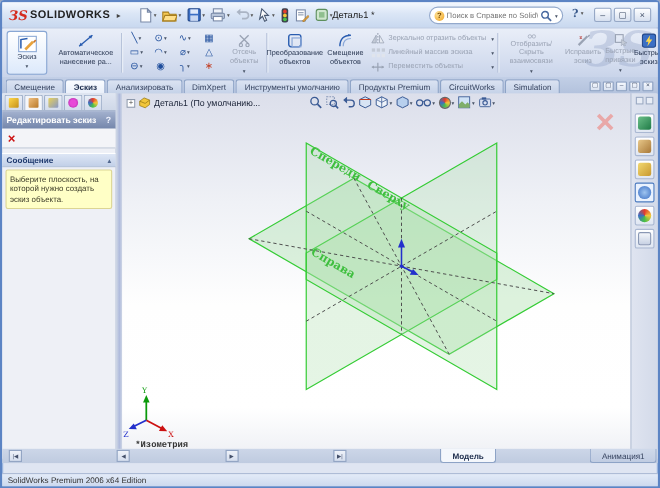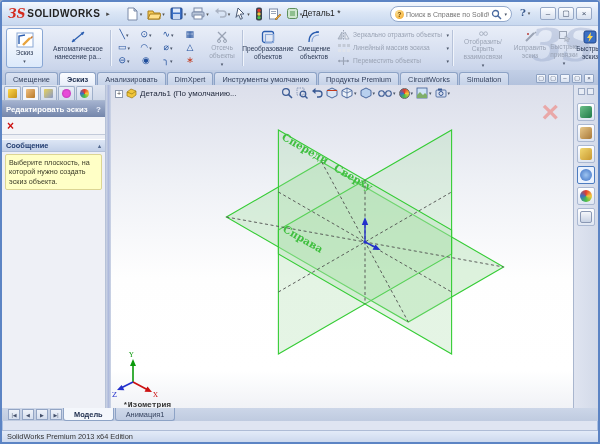--- a/index.html
+++ b/index.html
@@ -93,21 +93,21 @@
   .taskpane{ width:25px; background:linear-gradient(90deg,#dfe4f0,#d3dae9); border-left:1px solid #a9b6ce; display:flex; flex-direction:column; align-items:center;}
   .tptop{ display:flex; gap:2px; margin:3px 0 8px;}
   .tpmini{ width:7px; height:7px; border:1px solid #9aa8c2; background:#e8edf6;}
   .tpbtn{ width:18px; height:18px; border:1px solid #aab8d2; border-radius:2px; background:linear-gradient(#ffffff,#dfe6f2);
      margin-bottom:3px; display:flex; align-items:center; justify-content:center;}
   .tpbtn.sel{ border:1px solid #4d7cc0; background:#eaf2fe;}
   .tpi{ width:12px; height:12px; border-radius:2px;}
 
   
   .sheettabs{ position:absolute; left:2px; top:408px; right:2px; height:13px; background:linear-gradient(#ccd6e8,#bfcbe0);
-     display:flex; align-items:stretch; padding-left:5px;}
+     display:flex; align-items:stretch; padding-left:5px;justify-content:space-between;}
   .nav{ width:12px; margin:1px 1px; border:1px solid #93a5c4; background:linear-gradient(#eef2f9,#d5deee); font-size:5px;
      color:#44506a; display:flex; align-items:center; justify-content:center;}
   .stab{ font-size:7.4px; padding:1px 10px 0; border:1px solid #8da3c6; border-top:none; margin-right:1px; color:#35425e;
      background:linear-gradient(#cfd9ea,#c0cce2); border-radius:0 0 3px 3px; display:flex; align-items:center;}
   .stab.active{ background:#f4f7fc; font-weight:bold; color:#1a2a4a;}
   .statusbar{ position:absolute; left:2px; top:430px; right:2px; height:12px; background:linear-gradient(#e3ebf8,#cdd9ee);
      border-top:1px solid #aebcd6; display:flex; align-items:center; font-size:7.4px; color:#333;}
   .statusbar .product{ padding-left:5px;}
   .sb-right{ margin-left:auto; display:flex; align-items:center; gap:10px; padding-right:8px;}
   .cfg{ display:flex; align-items:center; gap:3px; border-left:1px solid #b4c2da; border-right:1px solid #b4c2da; padding:0 8px;}
@@ -599,16 +599,16 @@
   <div class="sheettabs">
     <span class="nav">|◀</span>
     <span class="nav">◀</span>
     <span class="nav">▶</span>
     <span class="nav">▶|</span>
     <span class="stab active">Модель</span>
     <span class="stab">Анимация1</span>
   </div>
 
   <div class="statusbar">
-    <span class="product">SolidWorks Premium 2013 x64 Edition</span>
+    <span class="product">SolidWorks Premium 2006 x64 Edition</span>
   </div>
 
 </div>
 
 </body></html>

